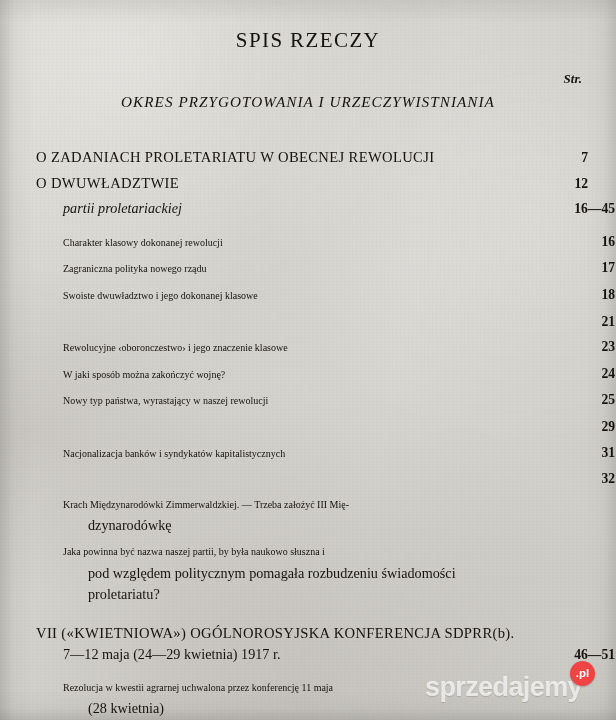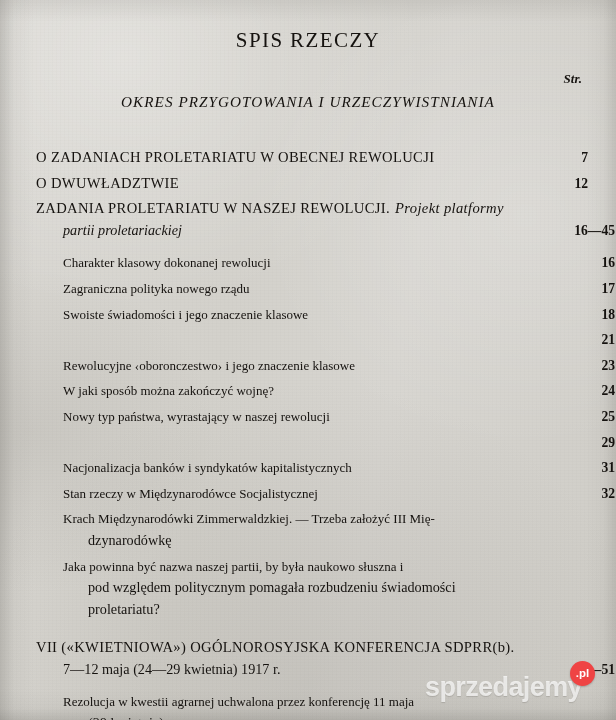--- a/index.html
+++ b/index.html
@@ -128,21 +128,21 @@
     text-align: right;
     font-weight: 700;
     font-size: 13.6px;
     min-width: 18px;
   }
   .line.norule .leader { visibility: hidden; }
 
   
   .lvl-top .txt  { font-size: 14.6px; letter-spacing: .35px; }
   .lvl-sub       { padding-left: 27px; }
-  .lvl-sub .txt  { font-size: 13px; }
+  .lvl-sub .txt  { font-size: 10px; }
   .lvl-cont      { padding-left: 27px; }
   .lvl-cont2     { padding-left: 52px; }
 
   .ital { font-style: italic; }
 
   
   #watermark {
     position: absolute;
     left: 425px;
     top: 672px;
@@ -201,26 +201,20 @@
         </div>
       </div>
       <div class="entry">
         <div class="line lvl-top">
           <span class="txt">O DWUWŁADZTWIE</span>
           <span class="leader"></span>
           <span class="pg">12</span>
         </div>
       </div>
       <div class="entry">
-        <div class="line lvl-top norule">
-          <span class="txt">ZADANIA PROLETARIATU W NASZEJ REWOLUCJI.</span>
-          <span class="txt ital" style="margin-left: 5px;">Projekt platformy</span>
-          <span class="leader"></span>
-          <span class="pg"></span>
-        </div>
         <div class="line lvl-cont">
           <span class="txt"></span>
           <span class="txt ital" style="margin-left: 0px;">partii proletariackiej</span>
           <span class="leader"></span>
           <span class="pg">16—45</span>
         </div>
       </div>
       <div class="entry" style="margin-top: 11px;">
         <div class="line lvl-sub">
           <span class="txt">Charakter klasowy dokonanej rewolucji</span>
@@ -230,21 +224,21 @@
       </div>
       <div class="entry">
         <div class="line lvl-sub">
           <span class="txt">Zagraniczna polityka nowego rządu</span>
           <span class="leader"></span>
           <span class="pg">17</span>
         </div>
       </div>
       <div class="entry">
         <div class="line lvl-sub">
-          <span class="txt">Swoiste świadomości i jego znaczenie klasowe</span>
+          <span class="txt">Swoiste dwuwładztwo i jego dokonanej klasowe</span>
           <span class="leader"></span>
           <span class="pg">18</span>
         </div>
       </div>
       <div class="entry">
         <div class="line lvl-sub">
           <span class="leader"></span>
           <span class="pg">21</span>
         </div>
       </div>
@@ -277,21 +271,20 @@
       </div>
       <div class="entry">
         <div class="line lvl-sub">
           <span class="txt">Nacjonalizacja banków i syndykatów kapitalistycznych</span>
           <span class="leader"></span>
           <span class="pg">31</span>
         </div>
       </div>
       <div class="entry">
         <div class="line lvl-sub">
-          <span class="txt">Stan rzeczy w Międzynarodówce Socjalistycznej</span>
           <span class="leader"></span>
           <span class="pg">32</span>
         </div>
       </div>
       <div class="entry">
         <div class="line lvl-sub norule">
           <span class="txt">Krach Międzynarodówki Zimmerwaldzkiej. — Trzeba założyć III Mię-</span>
           <span class="leader"></span>
           <span class="pg"></span>
         </div>

